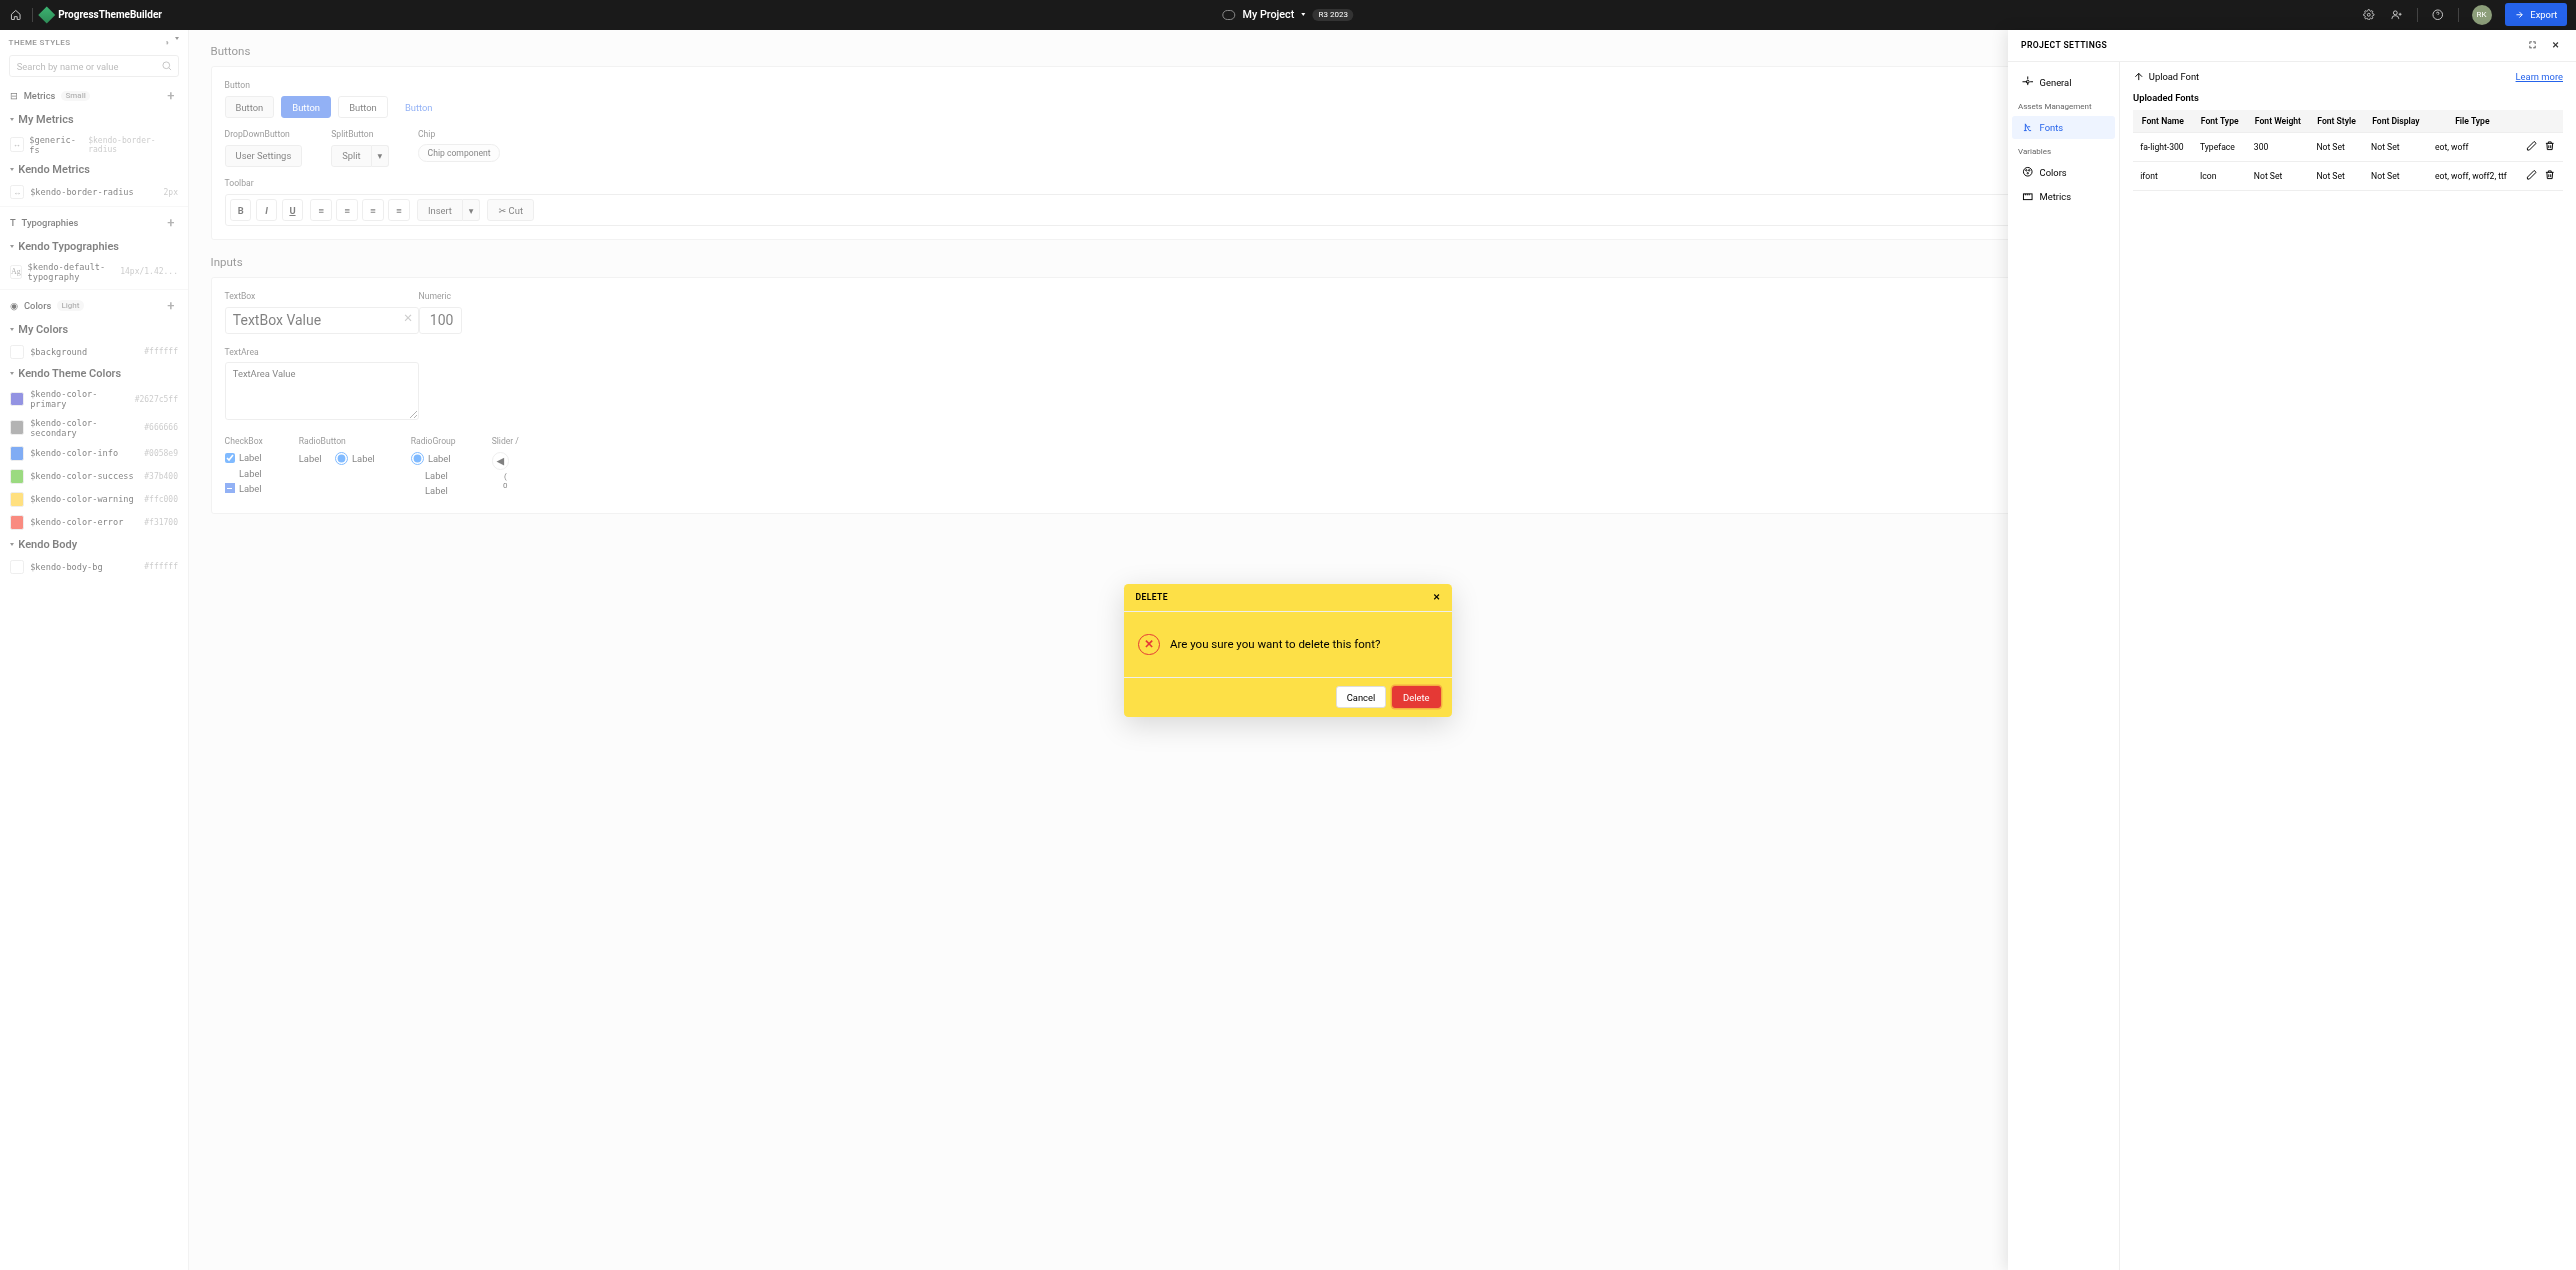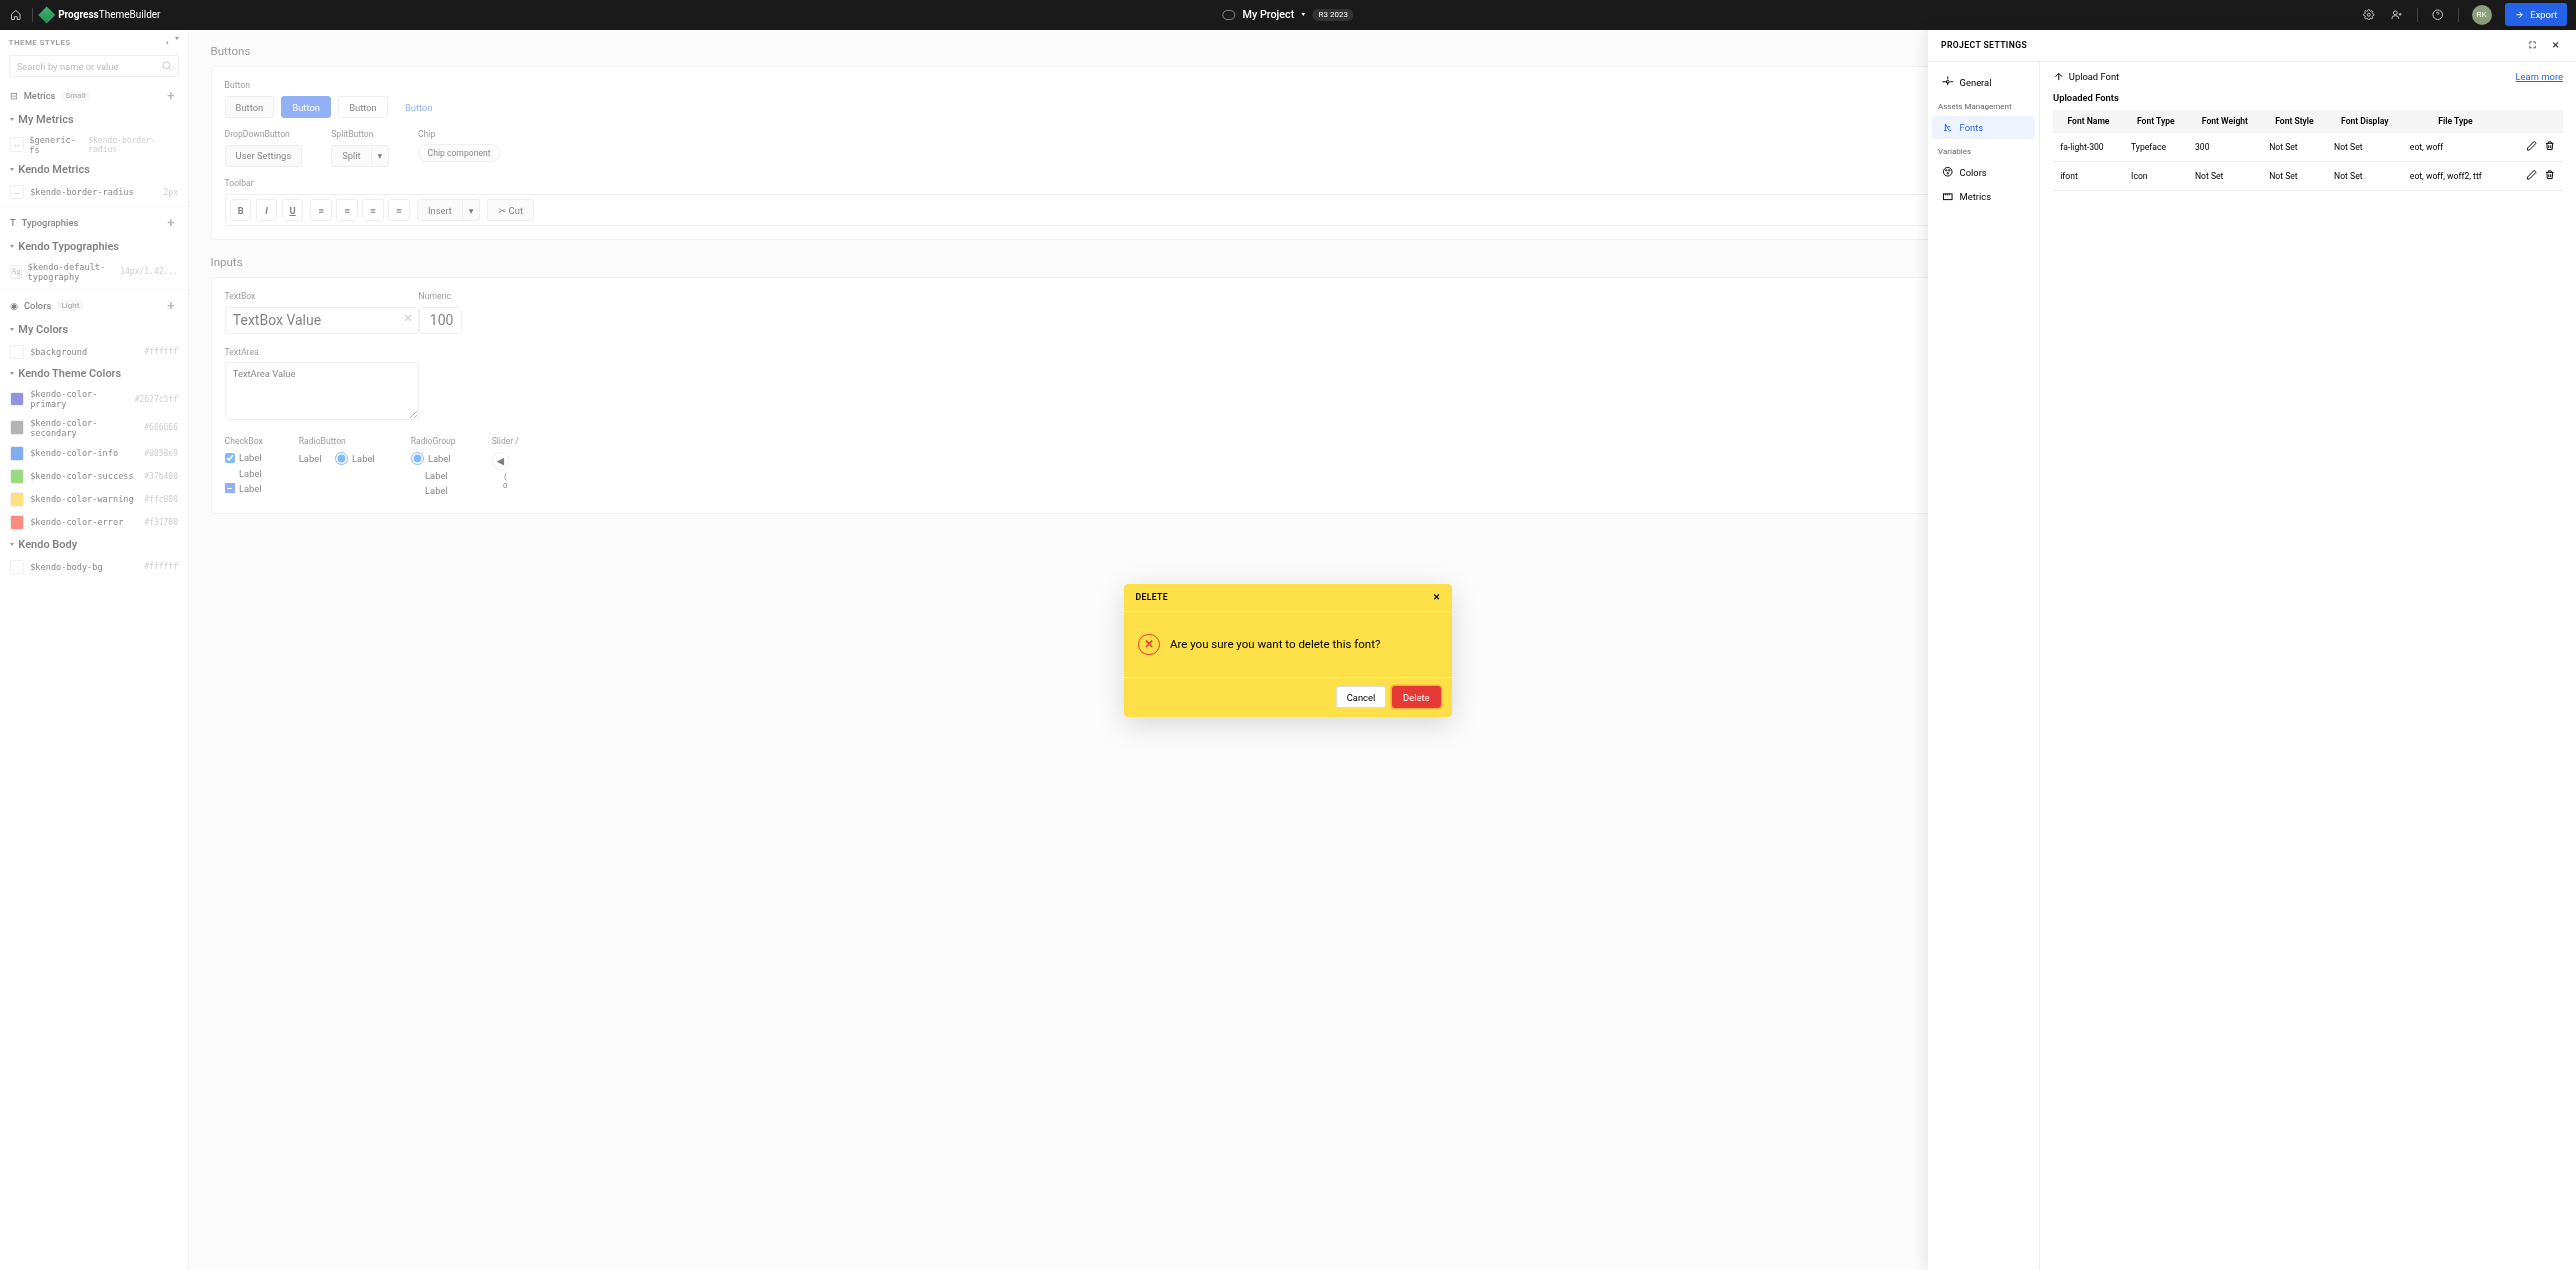--- a/index.html
+++ b/index.html
@@ -304,21 +304,21 @@
       position: absolute;
       inset: 0;
       background: rgba(255,255,255,0.5);
       z-index: 5;
     }
 
     .settings-panel {
       position: absolute;
       top: 0;
       right: 0;
-      width: 648px;
+      width: 568px;
       height: 100%;
       background: #fff;
       box-shadow: -2.9px 0 14.4px rgba(0,0,0,0.1);
       z-index: 10;
       display: flex;
       flex-direction: column;
     }
     .panel-header {
       padding: 8.6px 13px;
       display: flex;
@@ -460,21 +460,21 @@
 
   <div class="top-nav">
     <span class="icon-btn">
       <svg viewBox="0 0 24 24" fill="none" stroke="currentColor" stroke-width="2">
           <path d="M3 11l9-8 9 8v10a1 1 0 01-1 1h-5v-6h-6v6H4a1 1 0 01-1-1V11z"></path>
         </svg>
     </span>
     <div class="divider"></div>
     <div class="logo">
       <div class="logo-mark"></div>
-      <span><b>Progress</b><span style="font-weight:400">ThemeBuilder</span></span>
+      <span><b>Progress</b><span style="font-weight:700">ThemeBuilder</span></span>
     </div>
     <div class="top-nav-center">
       <span class="cloud-slash"></span>
       <span class="project-name">My Project</span>
       <span class="dropdown-caret"></span>
       <span class="version-pill">R3 2023</span>
     </div>
     <div class="top-nav-right">
       <span class="icon-btn">
           <svg viewBox="0 0 24 24" fill="none" stroke="currentColor" stroke-width="2">

